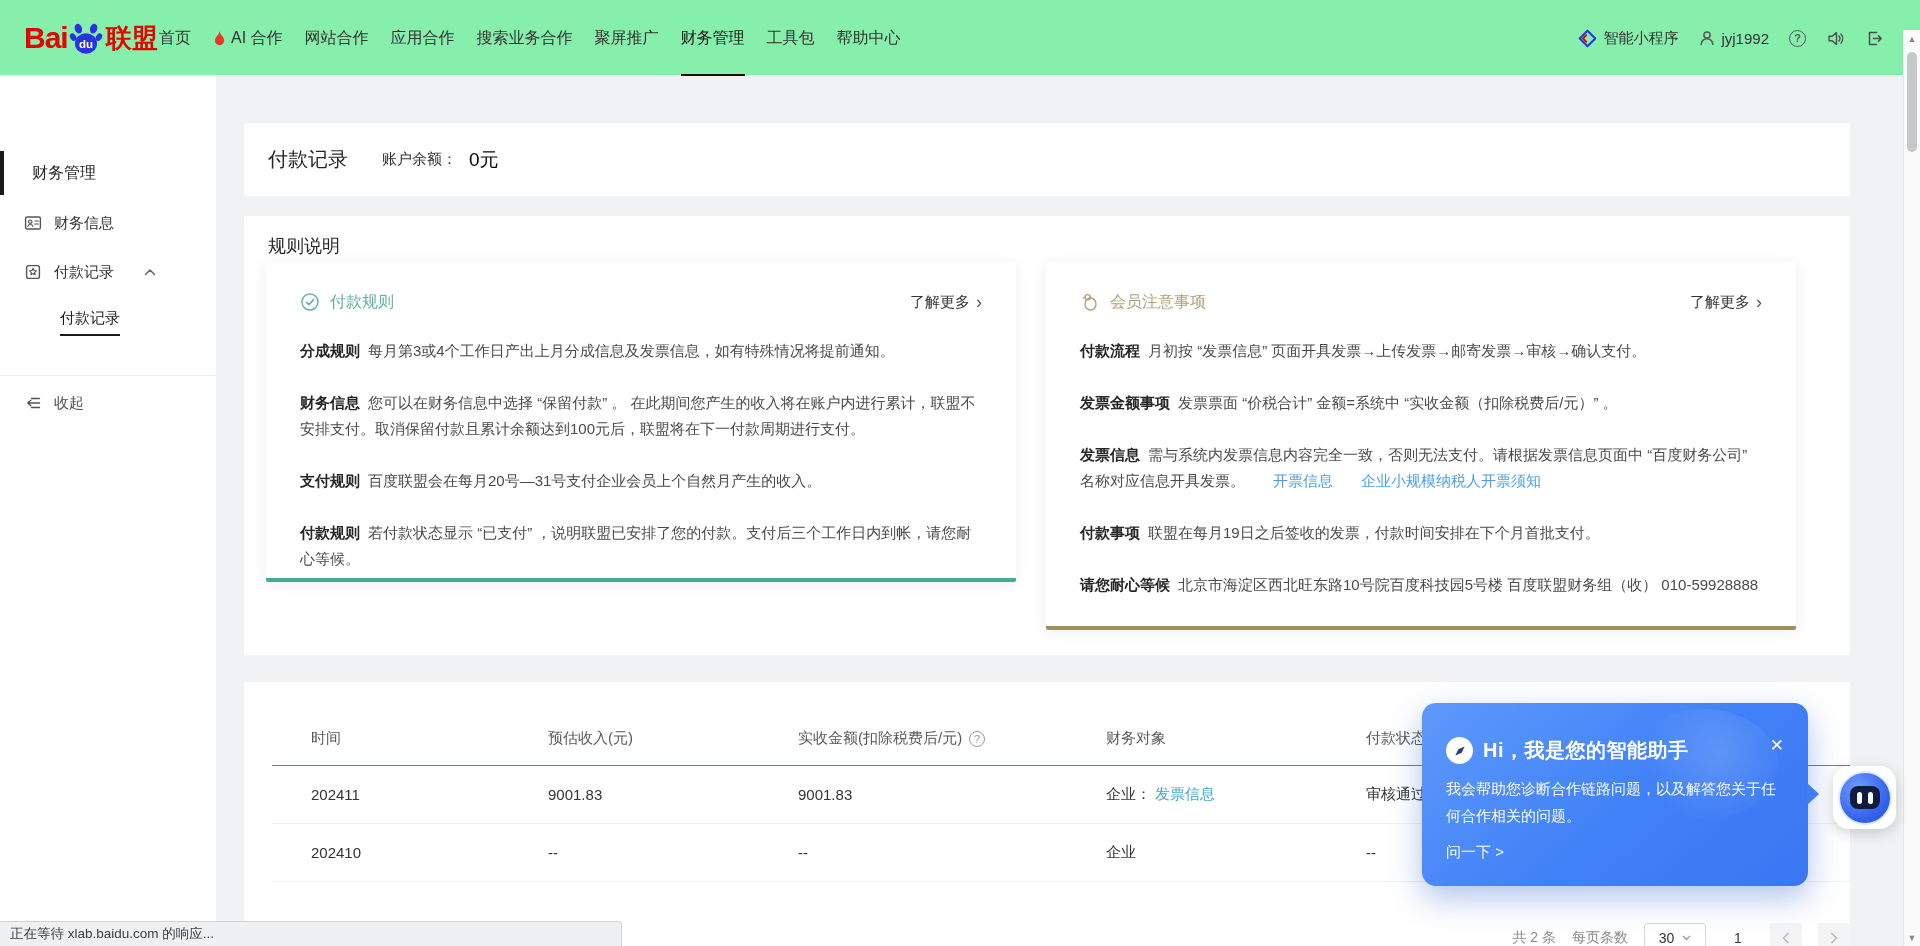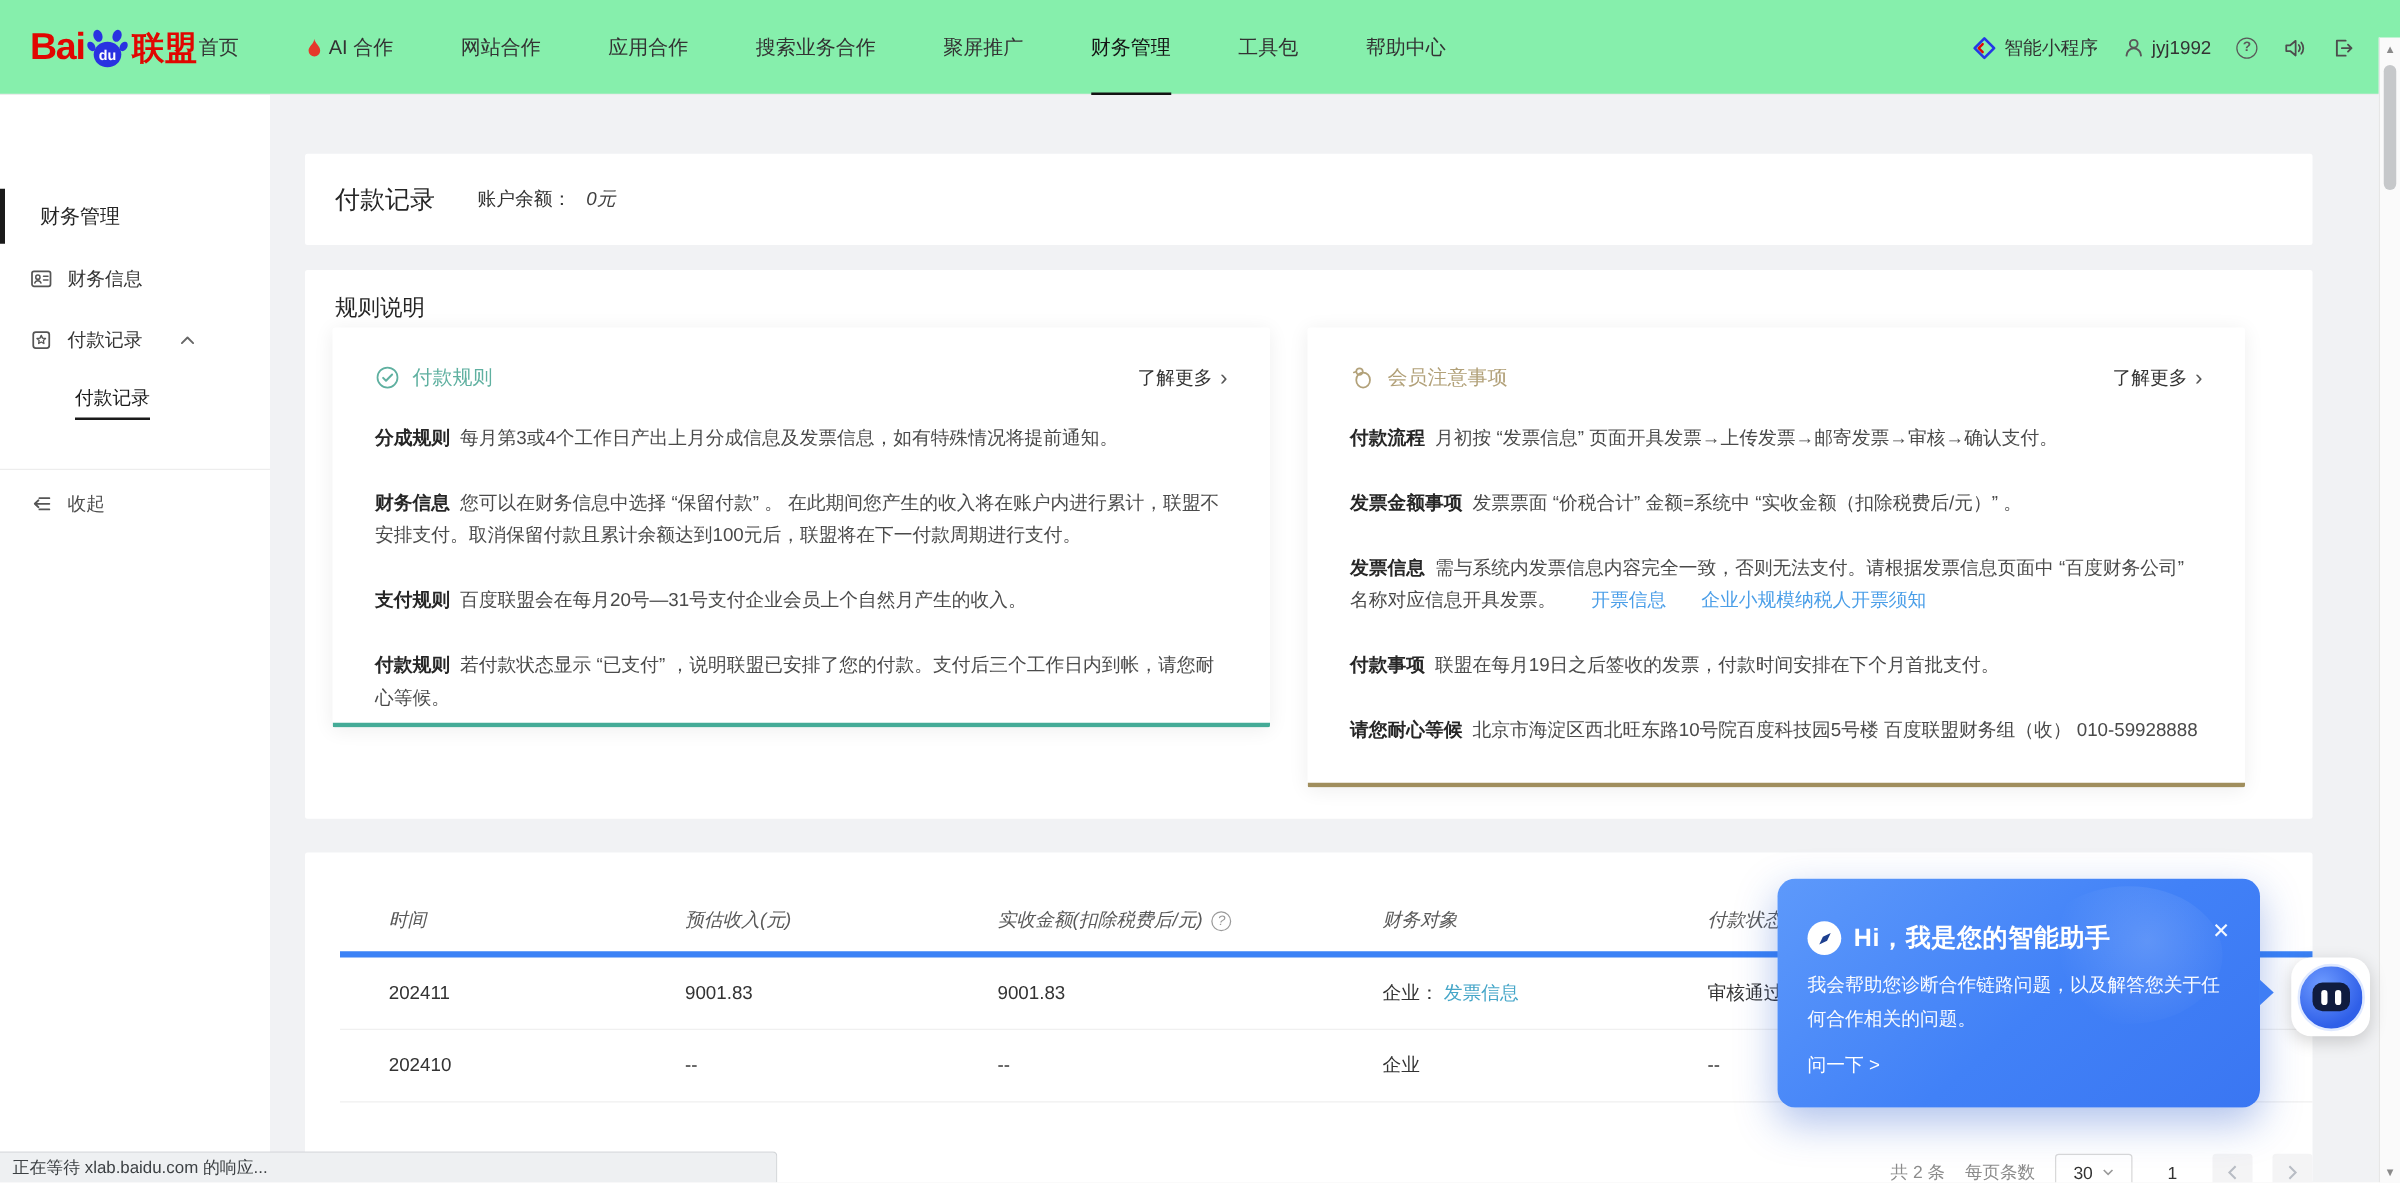--- a/index.html
+++ b/index.html
@@ -7,21 +7,21 @@
     font-family:"Liberation Sans","DejaVu Sans",sans-serif; }
   #app { position:relative; width:1920px; height:946px; background:#f1f2f4; overflow:hidden; }
 
   
   .navbar { position:absolute; left:0; top:0; width:1920px; height:76px; background:#86efac;
     border-bottom:1px solid #ececec; z-index:20; }
   .logo { position:absolute; left:24px; top:0; height:76px; display:flex; align-items:center; cursor:pointer; }
   .logo .bai { color:#e10601; font-size:30px; font-weight:bold; letter-spacing:-1px; }
   .logo .paw { margin:0 1px; }
   .logo .union { color:#e10601; font-size:26px; font-weight:bold; margin-left:2px; }
-  .nav-items { position:absolute; left:159px; top:0; height:76px; display:flex; gap:54px; }
+  .nav-items { position:absolute; left:159px; top:0; height:76px; display:flex; gap:22px; }
   .nav-item { position:relative; height:76px; display:flex; align-items:center; gap:5px;
     font-size:16px; color:#333; cursor:pointer; white-space:nowrap; }
   .nav-item.active { color:#141414; }
   .nav-item.active::after { content:""; position:absolute; left:0; right:0; bottom:0; height:2px; background:#141414; }
   .nav-right { position:absolute; right:36px; top:0; height:76px; display:flex; align-items:center; gap:20px; }
   .nav-right .mini { display:flex; align-items:center; gap:6px; font-size:15px; color:#333; cursor:pointer; }
   .nav-right .user { display:flex; align-items:center; gap:5px; font-size:15px; color:#333; cursor:pointer; }
   .icon-btn { display:flex; align-items:center; cursor:pointer; }
   .qcircle { display:inline-flex; width:17px; height:17px; border:1.5px solid #595959; border-radius:50%;
     align-items:center; justify-content:center; font-size:11px; color:#595959; font-weight:bold; }
@@ -39,42 +39,42 @@
   .side-subitem span { font-size:15px; color:#1a1a1a; border-bottom:2px solid #1a1a1a; padding-bottom:6px; }
   .side-divider { position:absolute; left:0; top:299px; width:216px; height:1px; background:#ededed; }
   .side-collapse { position:absolute; left:24px; top:312px; height:30px; display:flex; align-items:center; gap:12px;
     font-size:15px; color:#4d4d4d; cursor:pointer; }
 
   
   .panel { position:absolute; background:#fff; border-radius:2px;padding-left:28px; }
   .panel-title { left:244px; top:123px; width:1606px; height:73px; display:flex; align-items:center; padding-left:24px; }
   .page-title { font-size:20px; color:#262626; font-weight:500; }
   .balance-label { margin-left:34px; font-size:15px; color:#333; }
-  .balance-value { margin-left:12px; font-size:15px; color:#404040;font-style:italic; }
+  .balance-value { margin-left:12px; font-size:19px; color:#000000; }
 
   .panel-rules { left:244px; top:216px; width:1606px; height:439px; }
   .rules-heading { position:absolute; left:24px; top:18px; font-size:18px; color:#262626; font-weight:500; }
   .card { position:absolute; width:750px; background:#fff; box-shadow:0 2px 16px rgba(0,0,0,0.07); border-radius:2px; }
   .card-left { left:22px; top:46px; height:320px; border-bottom:4px solid #44ab97; }
   .card-right { left:802px; top:46px; height:368px; border-bottom:4px solid #a08e5d; }
   .card-head { position:absolute; left:34px; right:34px; top:28px; height:24px; display:flex; align-items:center; gap:10px; }
   .card-title-teal { font-size:16px; color:#5fb0a0; }
   .card-title-gold { font-size:16px; color:#b2a179; }
   .more-link { margin-left:auto; font-size:15px; color:#333; cursor:pointer; display:flex; align-items:center; gap:6px; }
   .more-link .chev { font-size:18px; color:#555; line-height:1; }
   .card-body { position:absolute; left:34px; right:34px; top:76px; }
   .card-body p { font-size:15px; line-height:26px; color:#4a4a4a; margin-bottom:26px; }
   .card-body b { color:#262626; font-weight:bold; margin-right:8px; }
   .card-body a { color:#4a9ee8; text-decoration:none; cursor:pointer; margin-left:28px; }
   span:empty { display:none; }
 
   
   .panel-table { left:244px; top:682px; width:1606px; height:264px; }
   .tgrid { display:grid; grid-template-columns:237px 250px 308px 260px 1fr; padding-left:39px; align-items:center; }
-  .thead { margin-top:30px; height:54px; border-bottom:5px solid #3b82f6; color:#595959; font-size:15px;font-style:italic; }
+  .thead { margin-top:30px; height:54px; border-bottom:1px solid #3b82f6; color:#595959; font-size:15px; }
   .thead .cell { display:flex; align-items:center; gap:7px; }
   .trow { height:58px; border-bottom:1px solid #f0f0f0; color:#333; font-size:15px; }
   .qmark { display:inline-flex; width:16px; height:16px; border:1px solid #9a9a9a; border-radius:50%;
     align-items:center; justify-content:center; font-size:11px; color:#9a9a9a; cursor:pointer; flex:none; }
   .tlink { color:#45a6c8; cursor:pointer; margin-left:4px; }
   .pagination { position:absolute; right:0px; top:241px; height:30px; display:flex; align-items:center; gap:16px;
     font-size:14px; color:#8c8c8c; }
   .pp-select { width:62px; height:30px; border:1px solid #d9d9d9; border-radius:3px; background:#fff;
     display:flex; align-items:center; justify-content:center; gap:8px; color:#333; cursor:pointer; }
   .pg-num { min-width:32px; height:30px; display:flex; align-items:center; justify-content:center; color:#333; cursor:pointer; }

